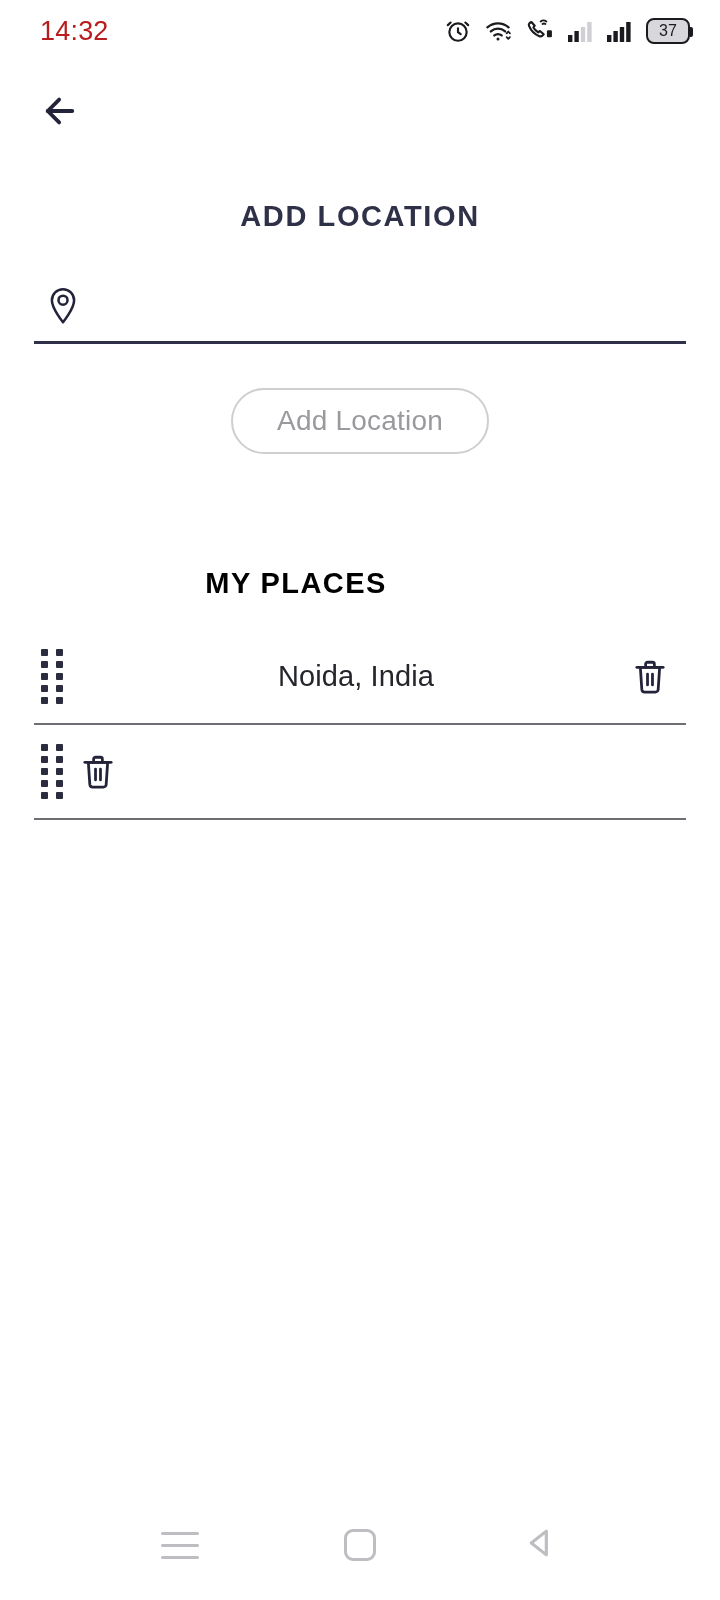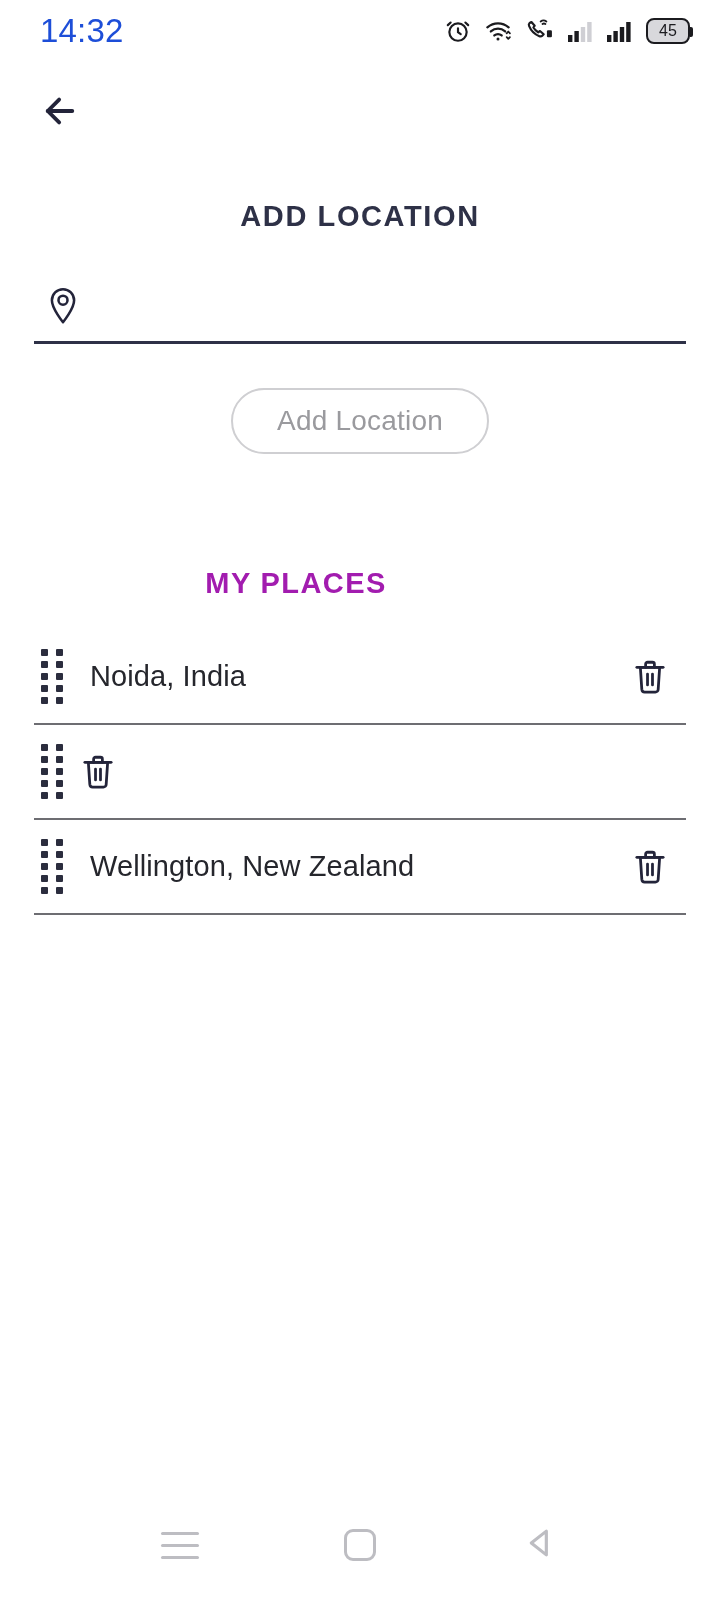--- a/index.html
+++ b/index.html
@@ -17,22 +17,22 @@
 
   
   .status-bar {
     position:absolute; top:0; left:0;
     width:720px; height:62px;
     display:flex; align-items:center;
     justify-content:space-between;
     padding:0 30px 0 40px;
   }
   .status-time {
-    font-size:33px;
-    color:#1d4ed8;
+    font-size:27px;
+    color:#b91c1c;
     letter-spacing:0.2px;
     font-family:"Liberation Sans", sans-serif;
   }
   .status-icons {
     display:flex; align-items:center; gap:13px;
   }
   .status-icons svg { display:block; }
   .batt {
     position:relative;
     display:flex; align-items:center; justify-content:center;
@@ -106,33 +106,34 @@
     font-family:"Liberation Sans", sans-serif;
     letter-spacing:0.2px;
   }
 
   
   .section-title {
     position:absolute; top:567px; left:0;
     width:592px; text-align:center;
     font-size:29px; font-weight:bold;
     letter-spacing:1.4px;
-    color:#a21caf;
+    color:#000000;
   }
 
   
   .places-list {
     position:absolute; top:630px; left:34px;
     width:652px;
   }
   .place-row {
     position:relative;
     height:95px;
     display:flex; align-items:center;
     border-bottom:2px solid #6d6d72;
+    text-align:center;
   }
   .drag-handle {
     width:36px; height:56px;
     display:flex; align-items:center; justify-content:center;
     flex:0 0 auto;
     cursor:grab;
   }
   .dots {
     display:grid;
     grid-template-columns:repeat(2, 7px);
@@ -226,21 +227,21 @@
       <span>
         <svg width="26" height="24" viewBox="0 0 26 24">
           <rect x="0" y="16" width="4.4" height="7" fill="#1b1b1f"></rect>
           <rect x="6.4" y="12" width="4.4" height="11" fill="#1b1b1f"></rect>
           <rect x="12.8" y="8" width="4.4" height="15" fill="#1b1b1f"></rect>
           <rect x="19.2" y="3" width="4.4" height="20" fill="#1b1b1f"></rect>
         </svg>
       </span>
 
       <span class="batt">
-        <span>45</span>
+        <span>37</span>
       </span>
 
     </div>
   </div>
 
   <div class="back-btn">
     <span>
       <svg width="42" height="42" viewBox="0 0 24 24" fill="none" stroke="#23243a" stroke-width="2.2" stroke-linecap="round" stroke-linejoin="round">
         <path d="M19 12H5"></path>
         <path d="M11.5 5.5 5 12l6.5 6.5"></path>
@@ -313,45 +314,20 @@
         <svg width="36" height="38" viewBox="0 0 24 26" fill="none" stroke="#23243a" stroke-width="1.9" stroke-linecap="round" stroke-linejoin="round">
           <path d="M3 6.4h18"></path>
           <path d="M9 6.4V4.2c0-.7.6-1.3 1.3-1.3h3.4c.7 0 1.3.6 1.3 1.3v2.2"></path>
           <path d="M5.4 6.4h13.2l-1 15.1c0 1-.9 1.8-1.9 1.8H8.3c-1 0-1.8-.8-1.9-1.8L5.4 6.4z"></path>
           <path d="M10.3 11v7.4M13.7 11v7.4"></path>
         </svg>
       </span>
     </div>
 
 
-    <div class="place-row">
-      <span class="drag-handle">
-        <span class="dots">
-            <i></i>
-            <i></i>
-            <i></i>
-            <i></i>
-            <i></i>
-            <i></i>
-            <i></i>
-            <i></i>
-            <i></i>
-            <i></i>
-          </span>
-      </span>
-      <span class="place-name">Wellington, New Zealand</span>
-      <span class="trash-btn">
-        <svg width="36" height="38" viewBox="0 0 24 26" fill="none" stroke="#23243a" stroke-width="1.9" stroke-linecap="round" stroke-linejoin="round">
-          <path d="M3 6.4h18"></path>
-          <path d="M9 6.4V4.2c0-.7.6-1.3 1.3-1.3h3.4c.7 0 1.3.6 1.3 1.3v2.2"></path>
-          <path d="M5.4 6.4h13.2l-1 15.1c0 1-.9 1.8-1.9 1.8H8.3c-1 0-1.8-.8-1.9-1.8L5.4 6.4z"></path>
-          <path d="M10.3 11v7.4M13.7 11v7.4"></path>
-        </svg>
-      </span>
-    </div>
 
   </div>
 
   <div class="nav-bar">
     <div class="nav-btn">
       <span class="nav-lines">
           <i></i>
           <i></i>
           <i></i>
         </span>

